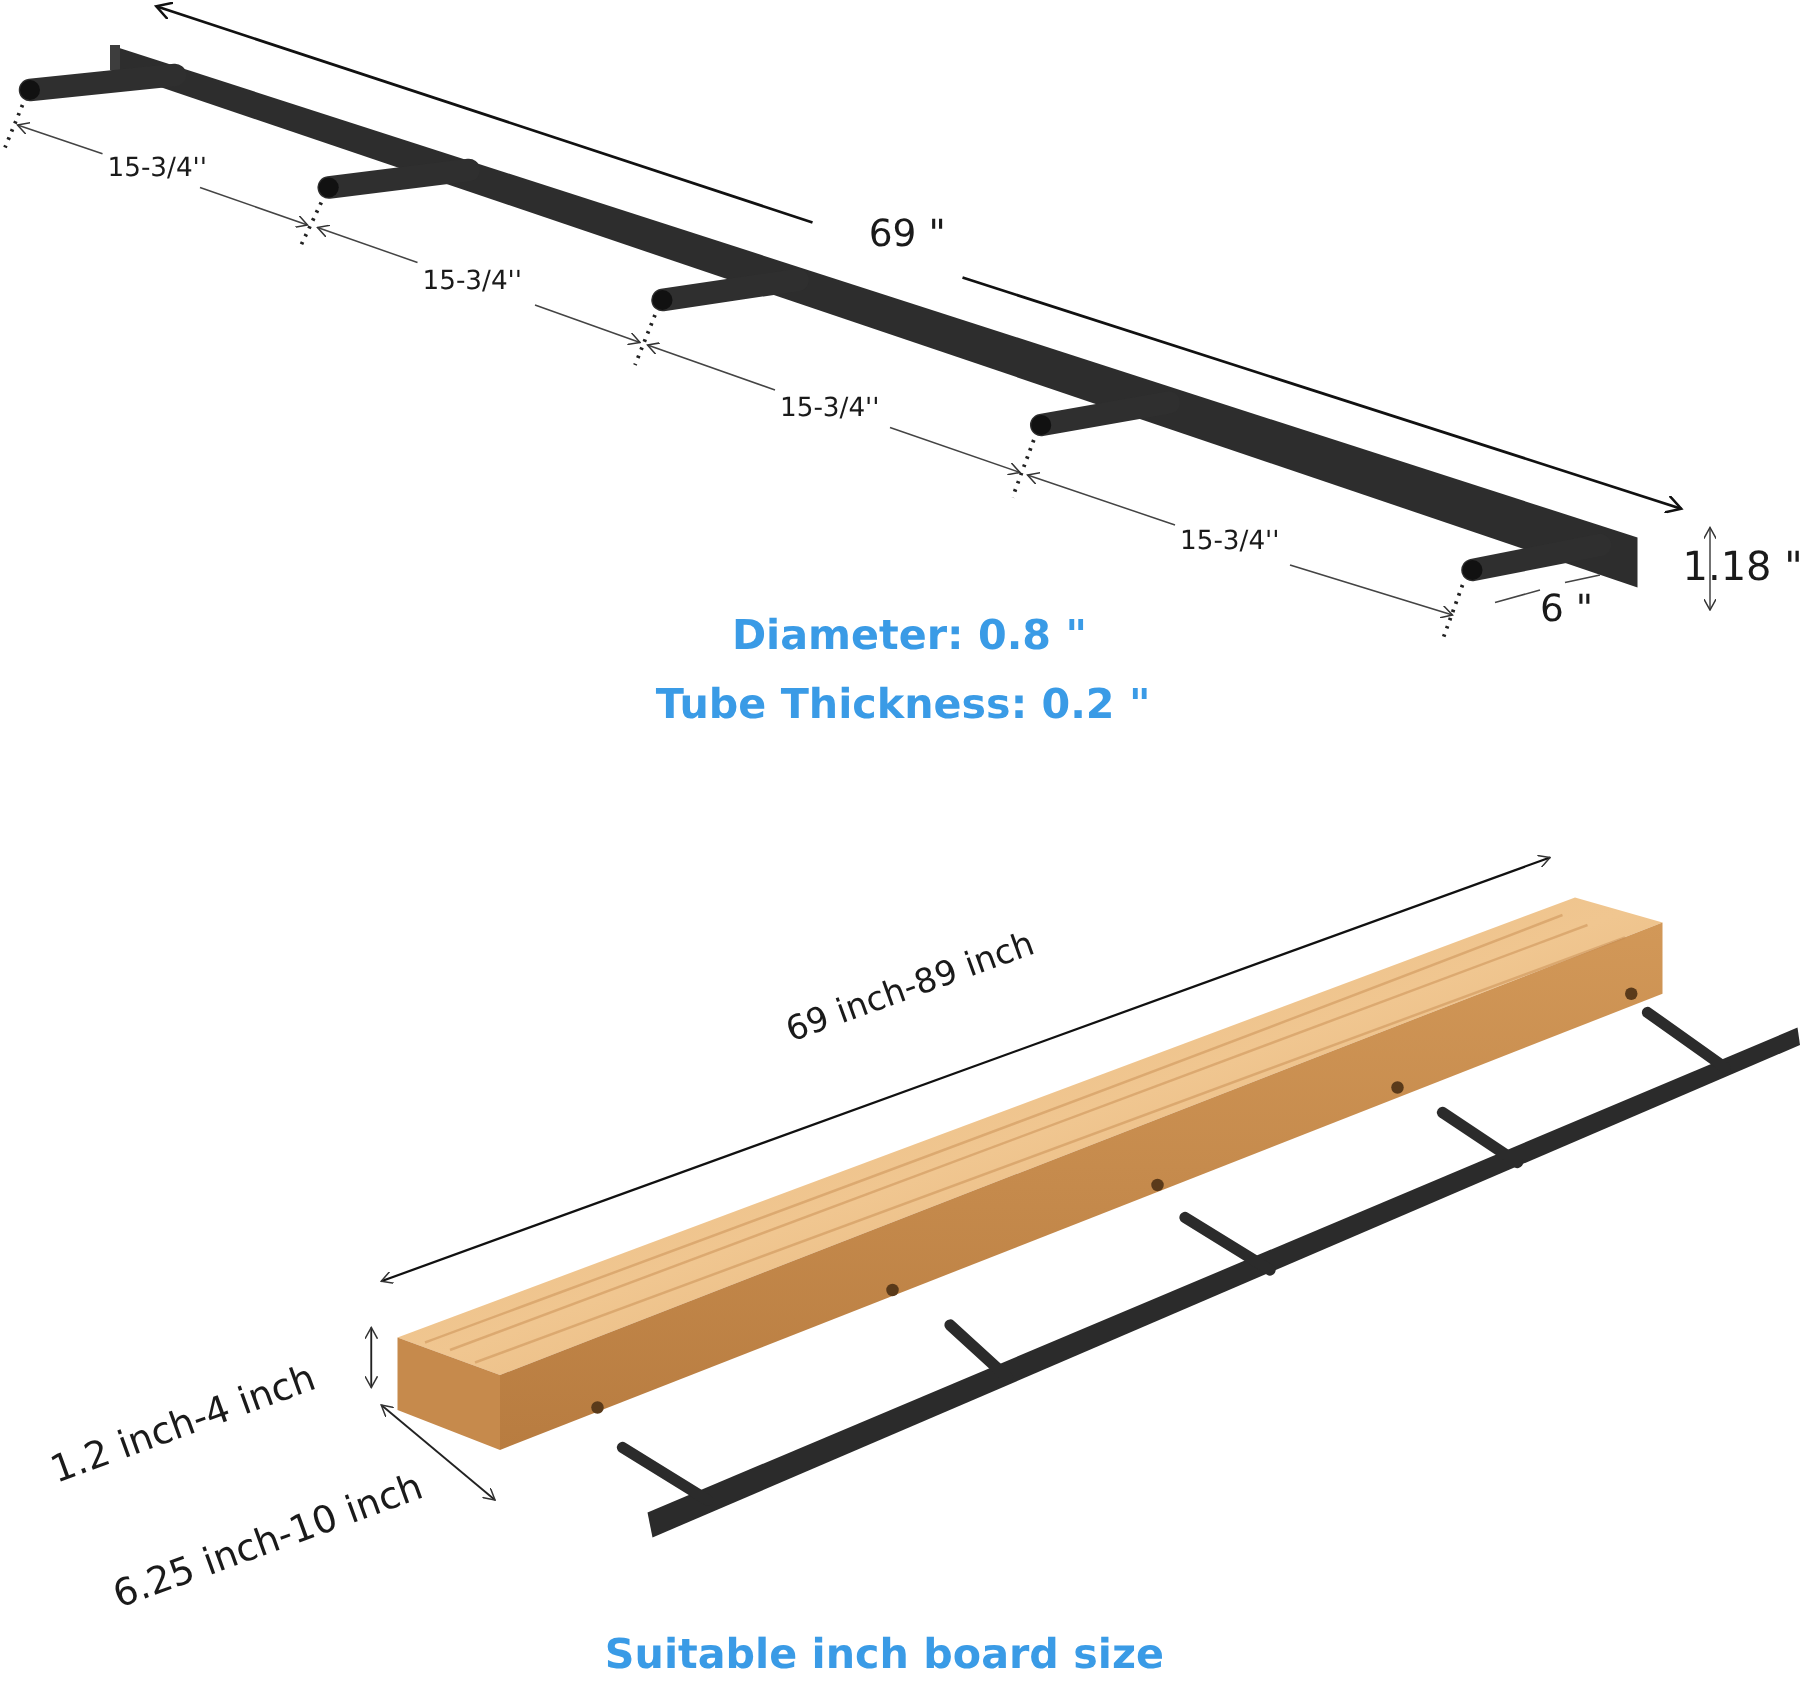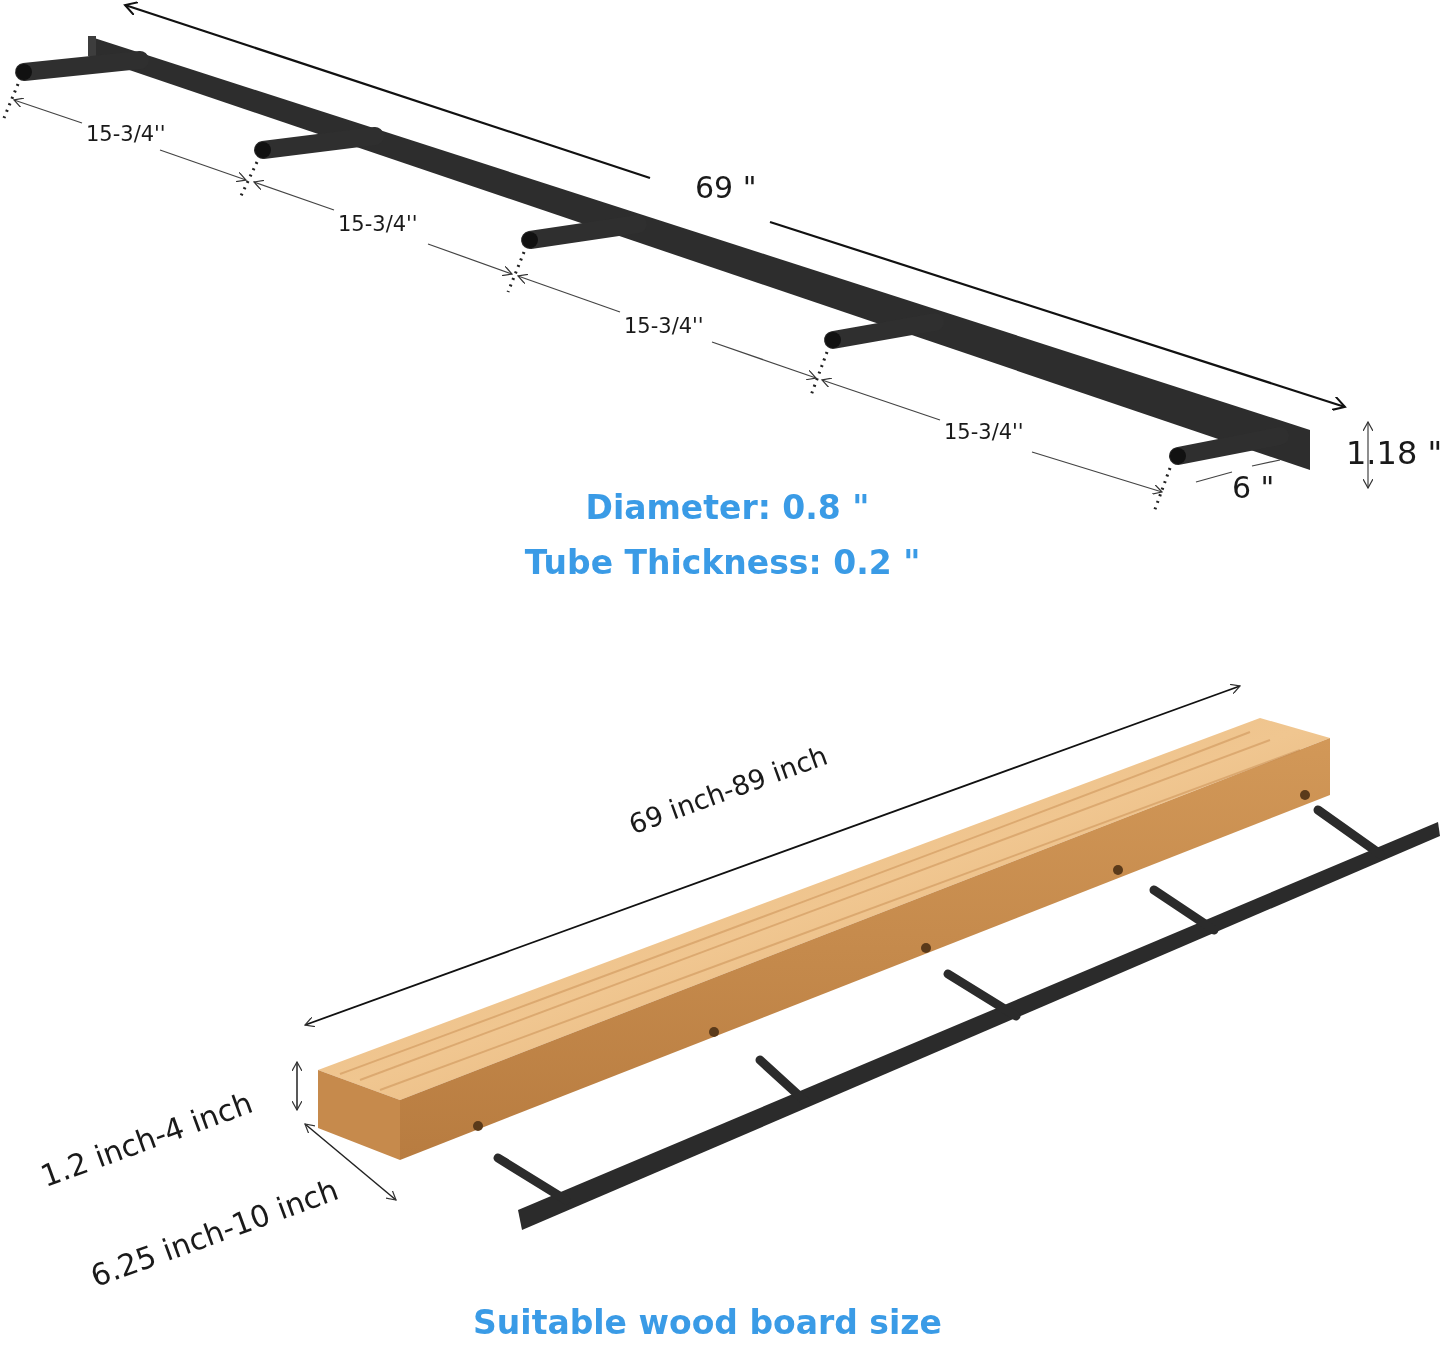--- a/index.html
+++ b/index.html
@@ -135,13 +135,13 @@
 <div class="lbl" style="left:695px;top:170px;font-size:30px;">69 "</div>
 <div class="lbl" style="left:1232px;top:470px;font-size:30px;">6 "</div>
 <div class="lbl" style="left:1346px;top:434px;font-size:32px;">1.18 "</div>
 
 <div class="lbl blue" style="left:0;width:1445px;text-align:center;top:488px;font-size:33px;padding-left:5px;">Diameter: 0.8 "</div>
 <div class="lbl blue" style="left:0;width:1445px;text-align:center;top:543px;font-size:33px;">Tube Thickness: 0.2 "</div>
 
 <div class="lbl" style="left:630px;top:810px;font-size:27px;transform:rotate(-20deg);transform-origin:left center;">69 inch-89 inch</div>
 <div class="lbl" style="left:42px;top:1160px;font-size:30px;transform:rotate(-20deg);transform-origin:left center;">1.2 inch-4 inch</div>
 <div class="lbl" style="left:92px;top:1260px;font-size:30px;transform:rotate(-20deg);transform-origin:left center;">6.25 inch-10 inch</div>
-<div class="lbl blue" style="left:0;width:1415px;text-align:center;top:1303px;font-size:33px;">Suitable wood board size</div>
+<div class="lbl blue" style="left:0;width:1415px;text-align:center;top:1303px;font-size:33px;">Suitable inch board size</div>
 
 </body></html>

